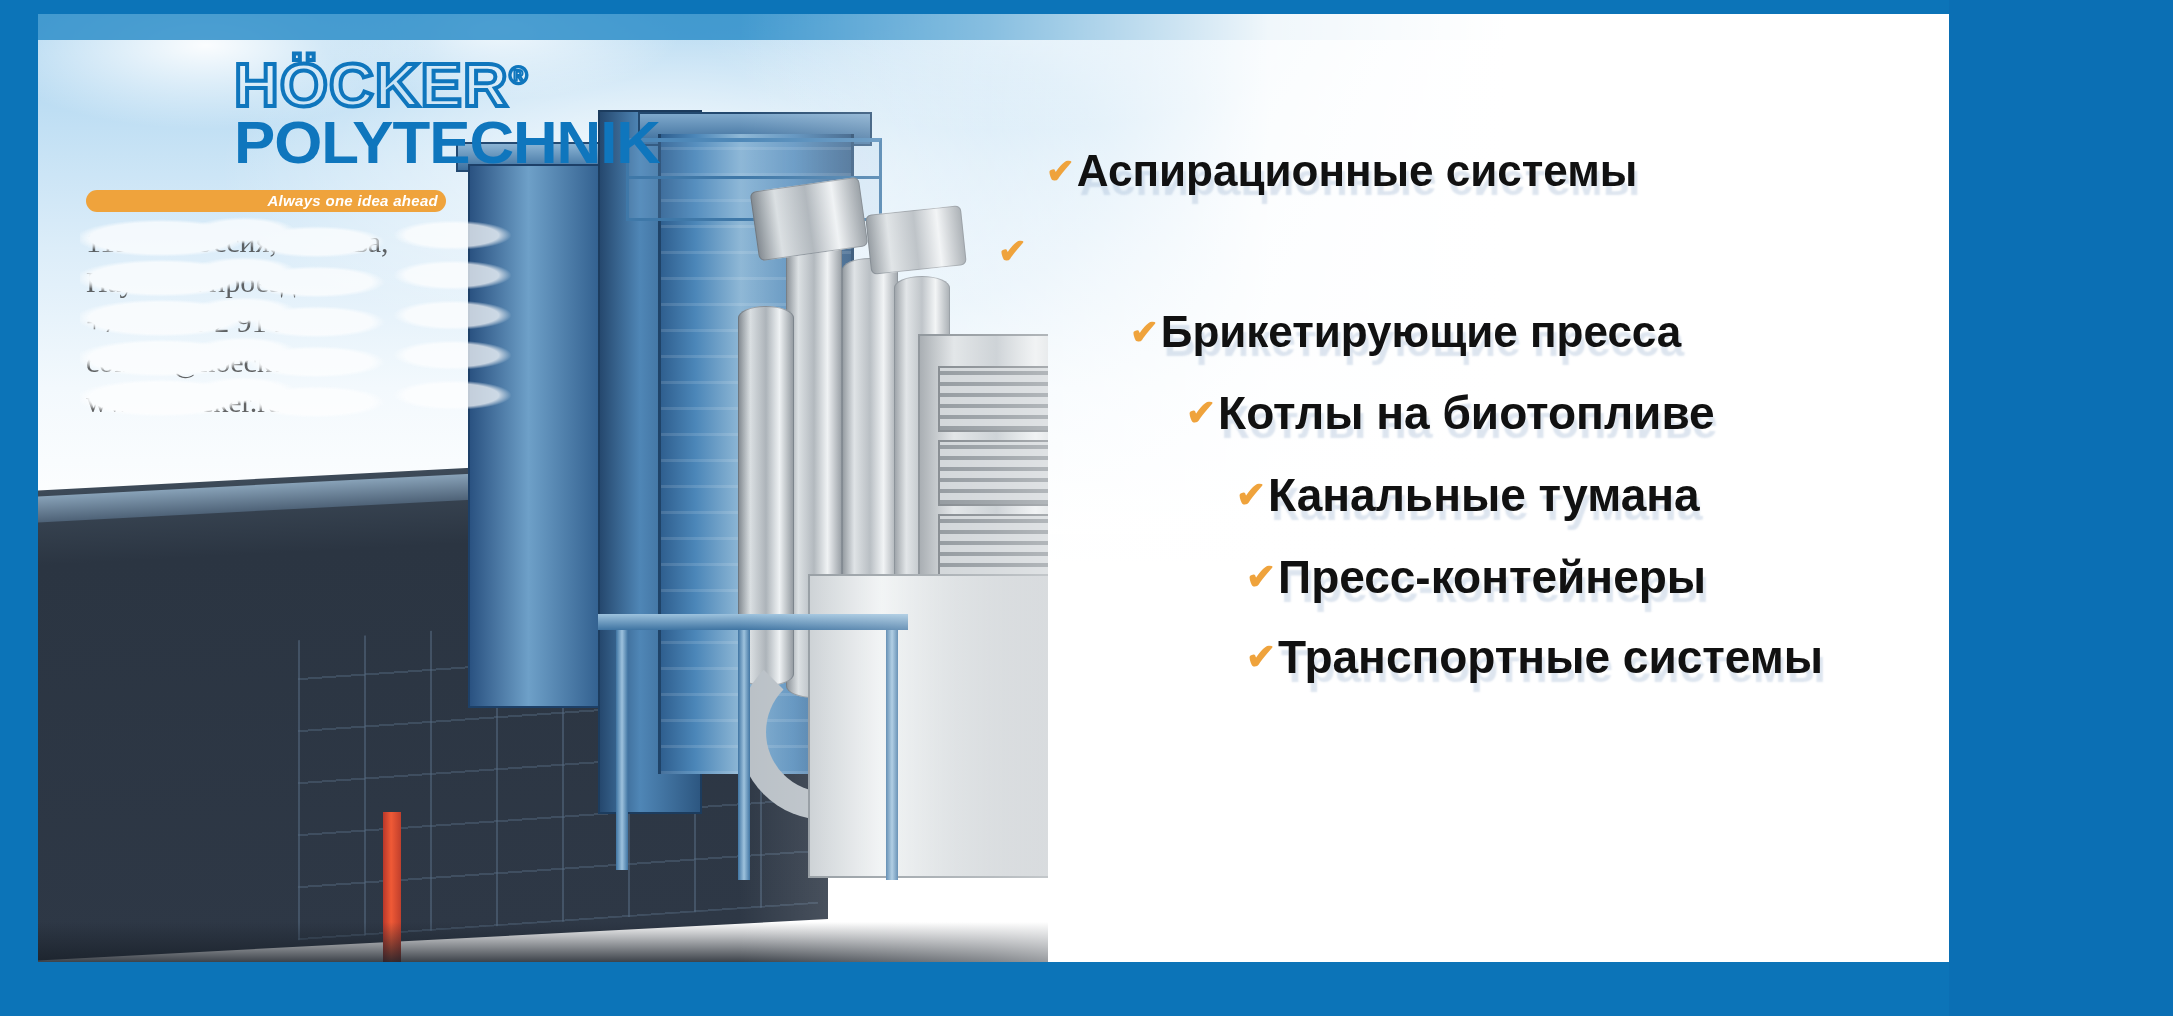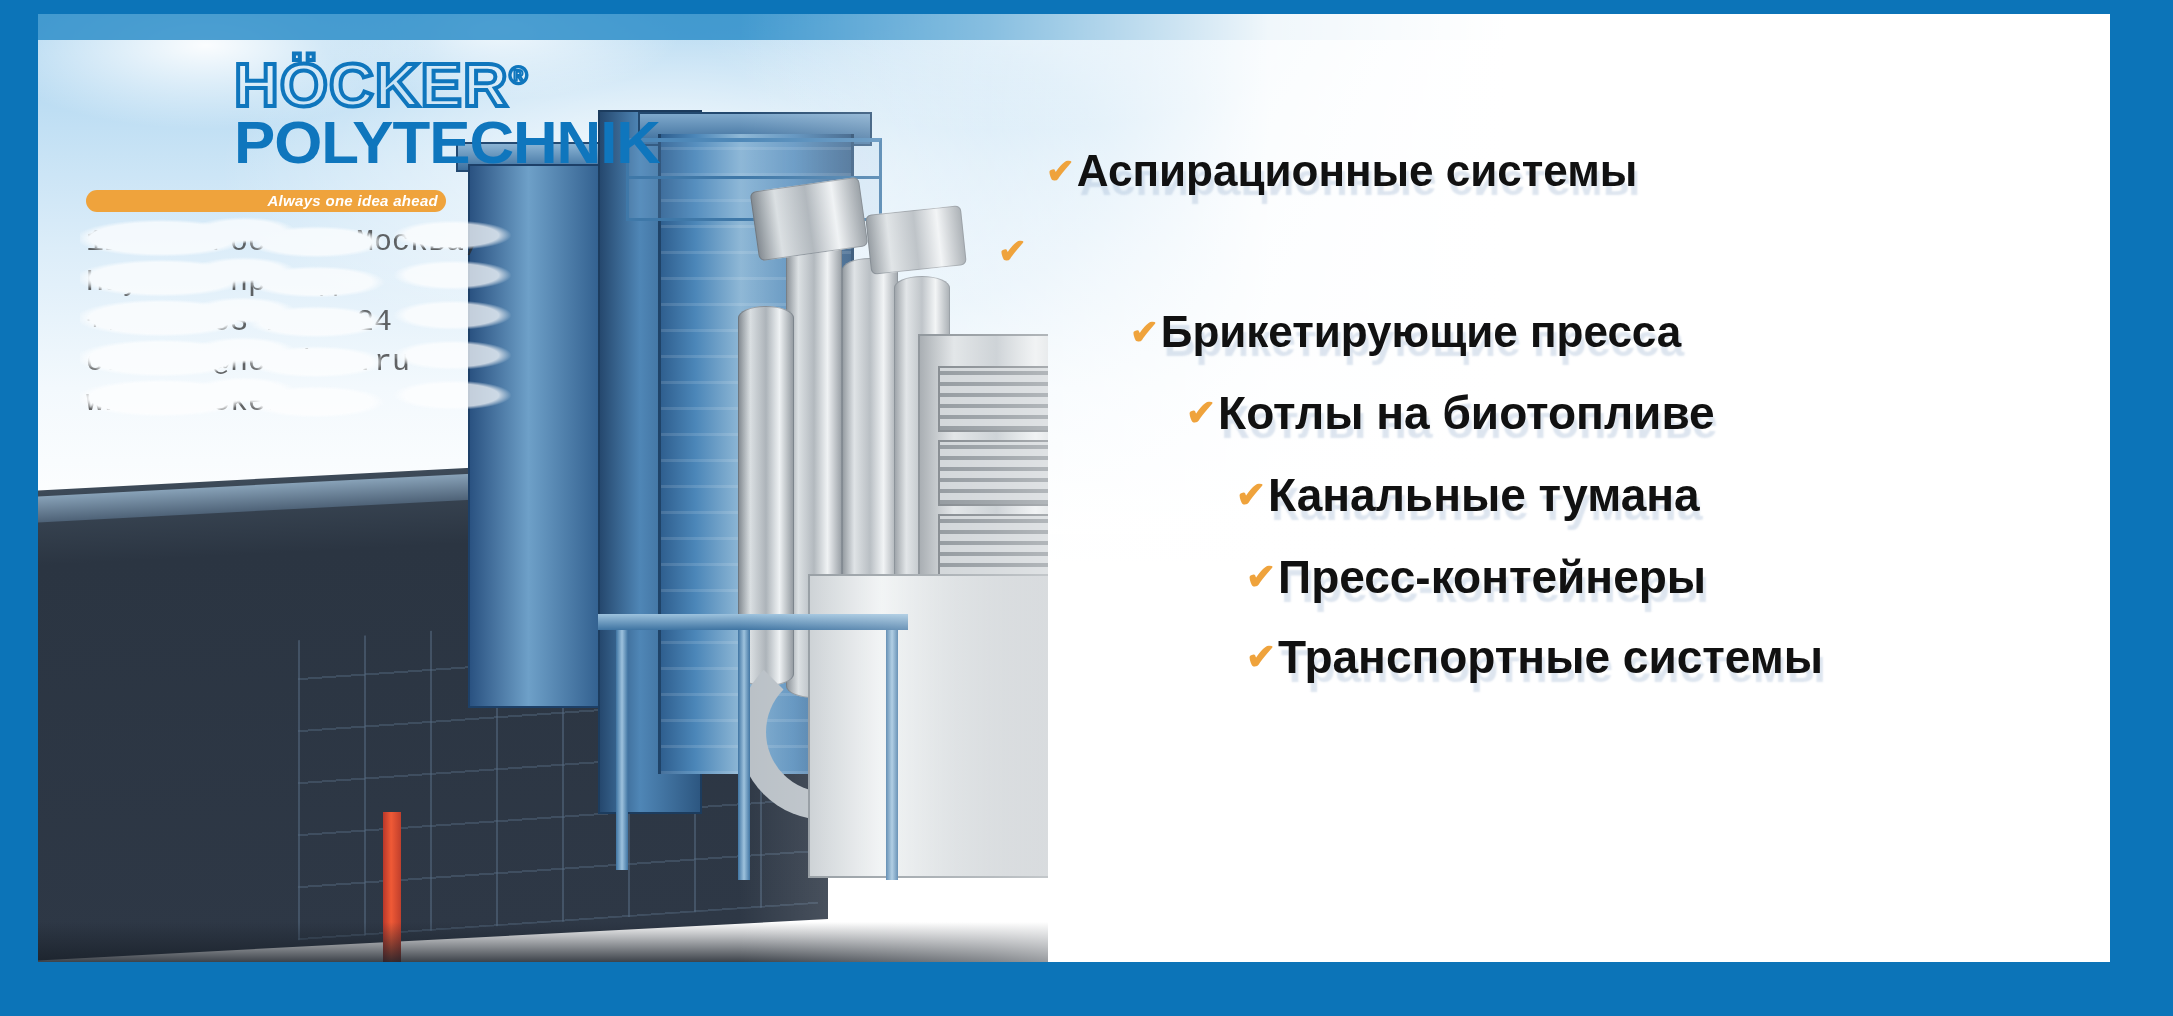--- a/index.html
+++ b/index.html
@@ -1,18 +1,18 @@
 <!DOCTYPE html>
 <html><head>
 <meta charset="utf-8">
 <style>
   html,body{margin:0;padding:0;background:#0b6fb4;}
   body{width:2173px;height:1016px;overflow:hidden;font-family:"Liberation Sans",sans-serif;}
 
-  .banner{position:relative;width:2173px;height:1016px;background:#0c74b8;overflow:hidden;}
+  .banner{position:relative;width:1932px;height:1016px;background:#0c74b8;overflow:hidden;padding-left:17px;}
 
   
   .stage{position:absolute;left:38px;top:14px;width:2098px;height:948px;overflow:hidden;
          background:linear-gradient(180deg,#b9dcf2 0%,#cfe7f6 12%,#eaf4fb 26%,#f7fbfe 42%,#ffffff 58%,#ffffff 100%);}
 
   
   .sky{position:absolute;left:0;top:0;width:100%;height:520px;
        background:
         radial-gradient(ellipse 320px 120px at 8% 6%, rgba(255,255,255,.95), rgba(255,255,255,0) 70%),
         radial-gradient(ellipse 260px 100px at 22% 3%, rgba(255,255,255,.8), rgba(255,255,255,0) 70%),
@@ -100,21 +100,21 @@
   .logo-poly{font-family:"Liberation Sans",sans-serif;font-weight:bold;font-size:60px;
         letter-spacing:-1px;line-height:.92;color:#0f76bd;white-space:nowrap;
         transform:scaleX(1.03);transform-origin:left;}
   .tagline{position:absolute;left:48px;top:176px;width:360px;height:22px;background:#efa33c;border-radius:11px;}
   .tagline span{position:absolute;right:8px;top:2px;color:#fff;font-weight:bold;font-style:italic;
         font-size:15px;letter-spacing:.3px;}
 
   
   .contact{position:absolute;left:48px;top:208px;width:420px;
         font-family:"Liberation Serif",serif;font-size:30px;line-height:40px;color:#2a2a2a;}
-  .contact div{position:relative;opacity:.72;font-family:Liberation Mono, monospace;}
+  .contact div{position:relative;opacity:.72;}
   .contact div:before{content:"";position:absolute;left:-6px;top:-6px;width:108%;height:120%;
         background:
           radial-gradient(ellipse 120px 26px at 18% 46%, #fff 0 60%, rgba(255,255,255,0) 72%),
           radial-gradient(ellipse 96px 22px at 52% 54%, #fff 0 58%, rgba(255,255,255,0) 72%),
           radial-gradient(ellipse 80px 20px at 82% 40%, #fff 0 58%, rgba(255,255,255,0) 74%),
           radial-gradient(ellipse 70px 18px at 36% 30%, #fff 0 55%, rgba(255,255,255,0) 74%);
         pointer-events:none;}
 
   
   .headline{position:absolute;left:820px;top:18px;width:1270px;text-align:right;

